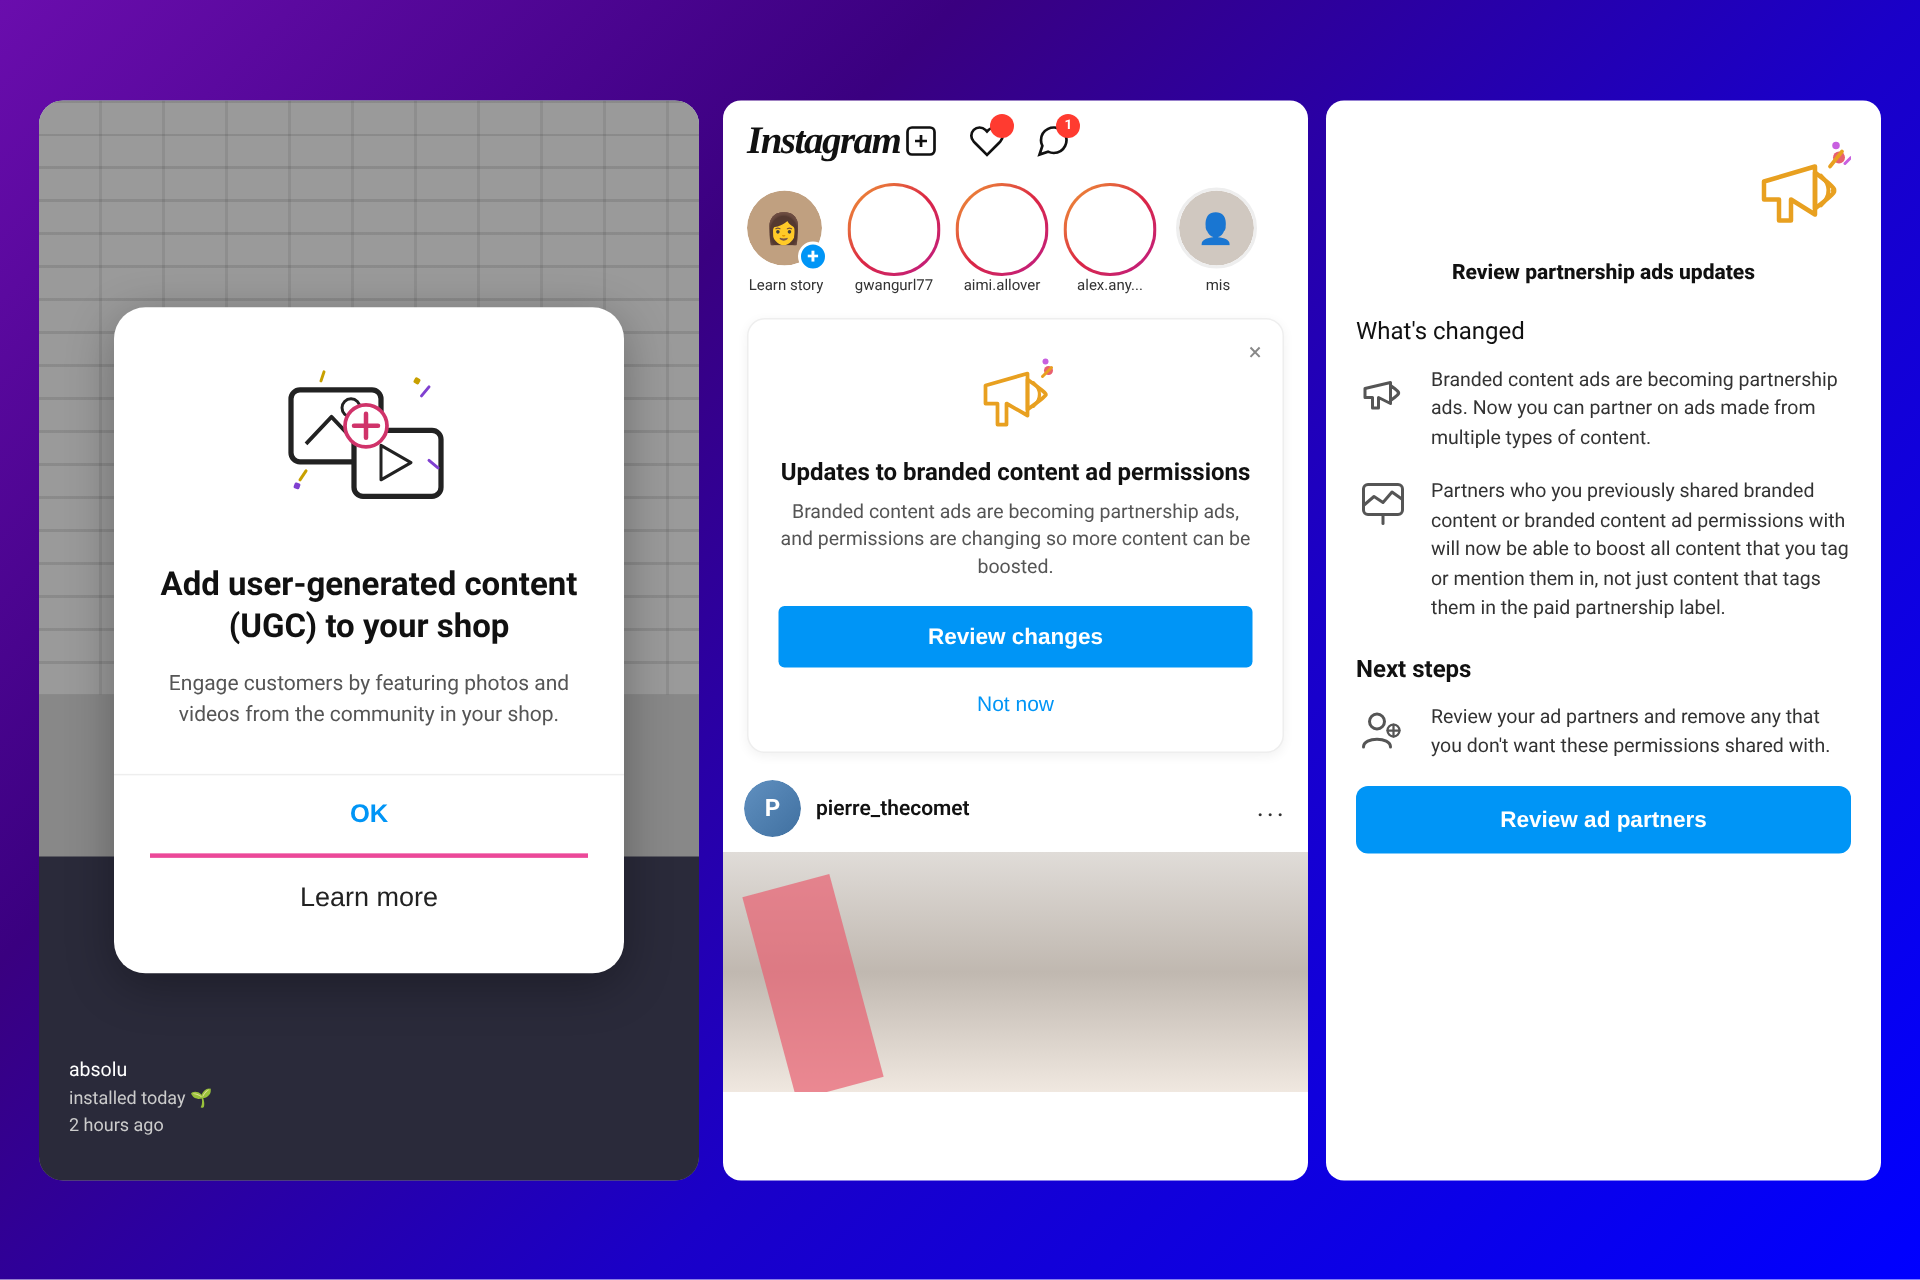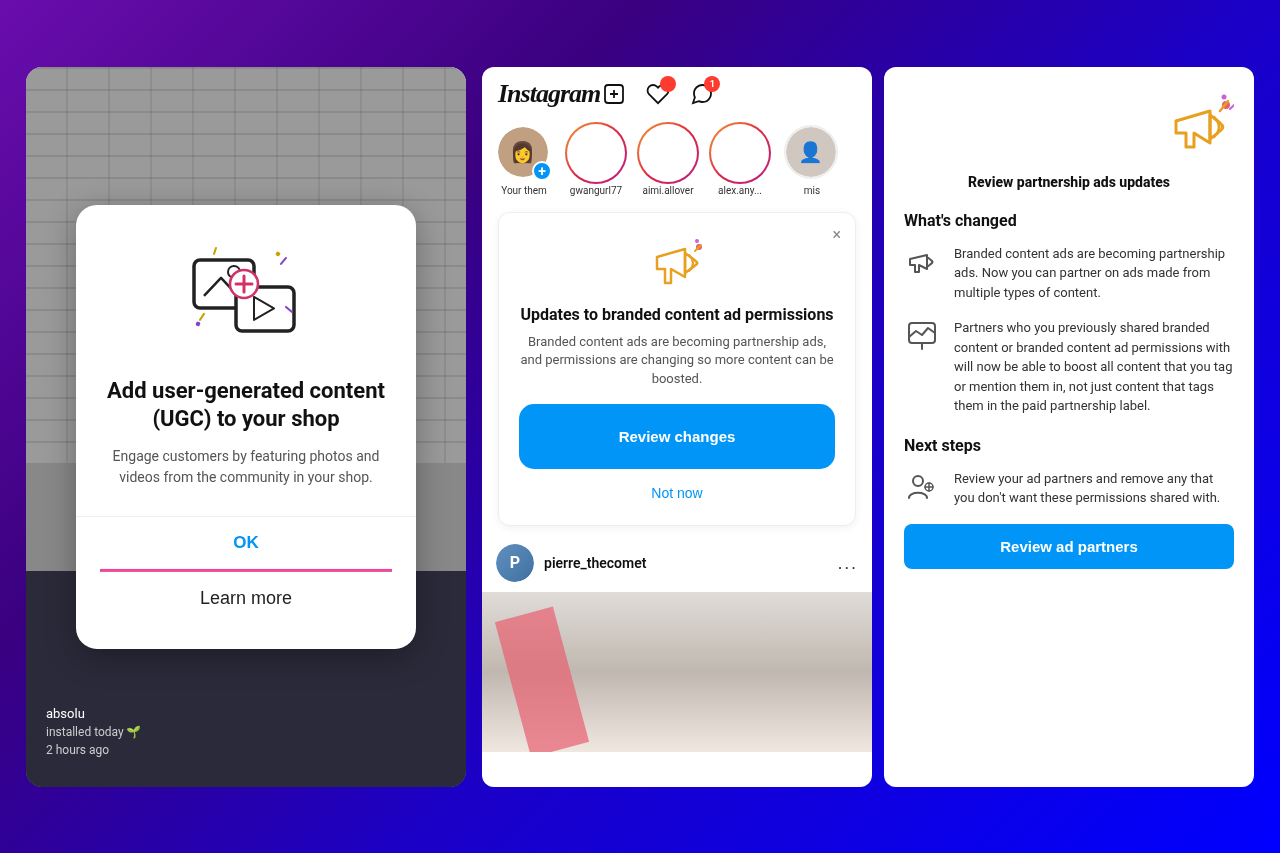--- a/index.html
+++ b/index.html
@@ -303,25 +303,25 @@
     }
     .branded-desc {
       font-size: 13px;
       color: #555;
       line-height: 1.4;
       margin-bottom: 16px;
     }
     .review-btn {
       display: block;
       width: 100%;
-      padding: 24px;
+      padding: 12px;
       background: #0095f6;
       color: white;
       border: none;
-      border-radius: 15px;
+      border-radius: 4px;
       font-size: 15px;
       font-weight: 600;
       cursor: pointer;
       margin-bottom: 12px;
     }
     .not-now-btn {
       display: block;
       width: 100%;
       padding: 4px;
       background: none;
@@ -396,21 +396,21 @@
     .review-title {
       font-size: 14px;
       font-weight: 800;
       color: #111;
       text-align: center;
       line-height: 1.3;
       margin-bottom: 20px;
     }
     .whats-changed-label {
       font-size: 16px;
-      font-weight: 700;
+      font-weight: 400;
       color: #111;
       margin-bottom: 14px;
     }
     .change-item {
       display: flex;
       gap: 14px;
       margin-bottom: 16px;
       align-items: flex-start;
     }
     .change-icon {
@@ -527,21 +527,21 @@
 
       <div class="stories-row">
 
         <div class="story-item">
           <div class="story-avatar">
             <div class="story-avatar-inner">
               <div class="avatar-circle" style="background:#c0a080;">👩</div>
             </div>
             <div class="add-story-btn">+</div>
           </div>
-          <span class="story-name">Your them</span>
+          <span class="story-name">Learn story</span>
         </div>
 
         <div class="story-item">
           <div class="story-avatar">
             <div class="story-ring pink-ring"></div>
             <div class="story-avatar-inner">
               <div class="avatar-circle" style="background:linear-gradient(135deg,#1a1a1a,#333);">🥷</div>
             </div>
           </div>
           <span class="story-name">gwangurl77</span>

